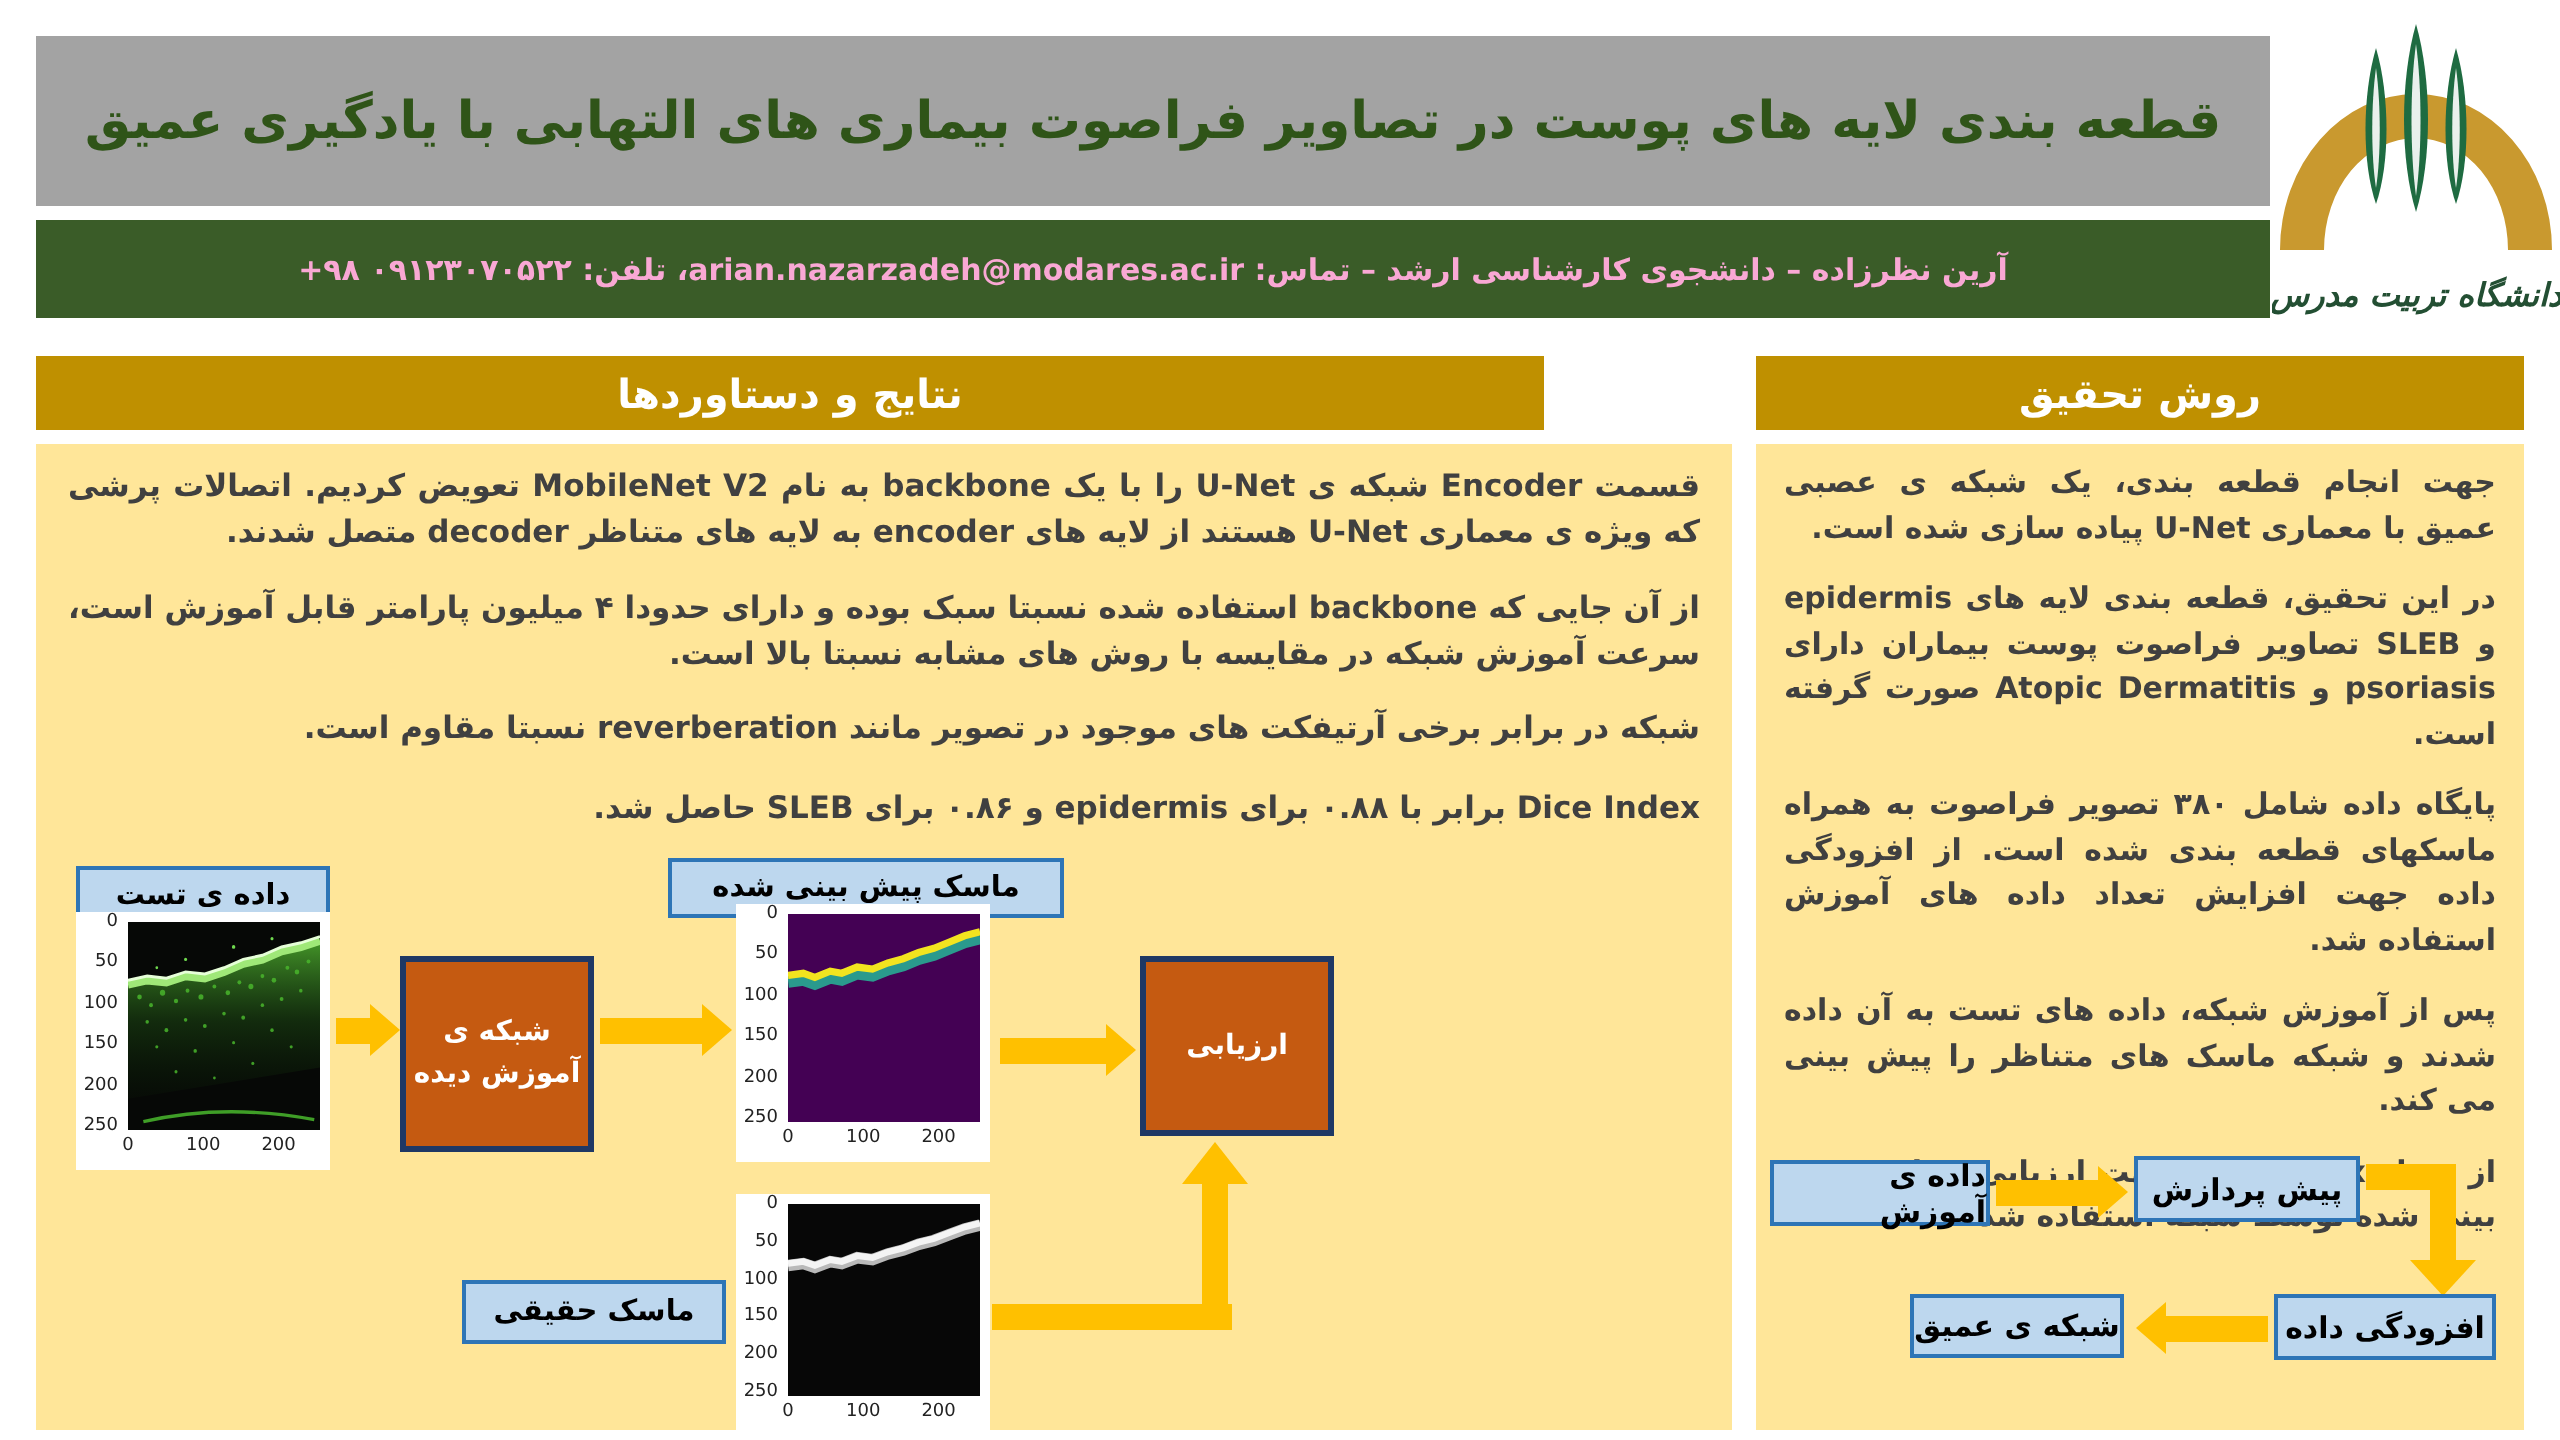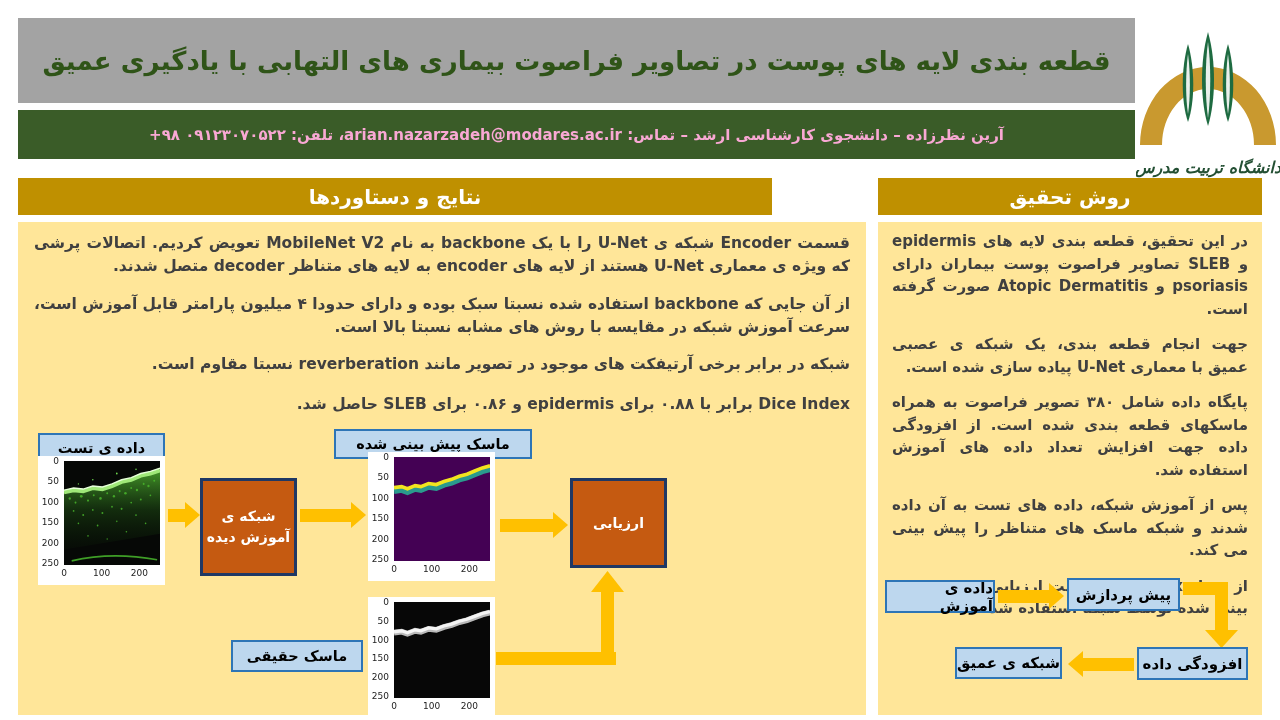--- a/index.html
+++ b/index.html
@@ -45,21 +45,21 @@
 <body>
 
 <div class="abs" id="title-bar">
   <span>قطعه بندی لایه های پوست در تصاویر فراصوت بیماری های التهابی با یادگیری عمیق</span>
 </div>
 
 <div class="abs" id="contact-bar">
   <span>آرین نظرزاده – دانشجوی کارشناسی ارشد – تماس: arian.nazarzadeh@modares.ac.ir، تلفن: ‎+۹۸ ۰۹۱۲۳۰۷۰۵۲۲</span>
 </div>
 
-<div class="abs" id="logo" style="left:1136px;top:20px;width:144px;height:172px;">
+<div class="abs" id="logo" style="left:1136px;top:0;width:144px;height:172px;">
   <svg width="144" height="172" viewBox="0 0 144 172">
 
     <path d="M4,125 A68,78 0 0 1 140,125 L118,125 A46,56 0 0 0 26,125 Z" fill="#C9992F"></path>
 
     <g fill="#1E6B41">
       <path d="M52,24 C45,48 45,82 52,102 C59,82 59,48 52,24 Z"></path>
       <path d="M72,12 C64,40 64,80 72,106 C80,80 80,40 72,12 Z"></path>
       <path d="M92,24 C85,48 85,82 92,102 C99,82 99,48 92,24 Z"></path>
     </g>
     <g fill="#ffffff" opacity="0.9">
@@ -82,22 +82,22 @@
 <div class="abs panel" id="met-panel"></div>
 
 <div class="abs txt" id="res-text">
   <p>قسمت Encoder شبکه ی U-Net را با یک backbone به نام MobileNet V2 تعویض کردیم. اتصالات پرشی که ویژه ی معماری U-Net هستند از لایه های encoder به لایه های متناظر decoder متصل شدند.</p>
   <p>از آن جایی که backbone استفاده شده نسبتا سبک بوده و دارای حدودا ۴ میلیون پارامتر قابل آموزش است، سرعت آموزش شبکه در مقایسه با روش های مشابه نسبتا بالا است.</p>
   <p>شبکه در برابر برخی آرتیفکت های موجود در تصویر مانند reverberation نسبتا مقاوم است.</p>
   <p>Dice Index برابر با ۰.۸۸ برای epidermis و ۰.۸۶ برای SLEB حاصل شد.</p>
 </div>
 
 <div class="abs txt" id="met-text">
+  <p>جهت انجام قطعه بندی، یک شبکه ی عصبی عمیق با معماری U-Net پیاده سازی شده است.</p>
   <p>در این تحقیق، قطعه بندی لایه های epidermis و SLEB تصاویر فراصوت پوست بیماران دارای psoriasis و Atopic Dermatitis صورت گرفته است.</p>
-  <p>جهت انجام قطعه بندی، یک شبکه ی عصبی عمیق با معماری U-Net پیاده سازی شده است.</p>
   <p>پایگاه داده شامل ۳۸۰ تصویر فراصوت به همراه ماسکهای قطعه بندی شده است. از افزودگی داده جهت افزایش تعداد داده های آموزش استفاده شد.</p>
   <p>پس از آموزش شبکه، داده های تست به آن داده شدند و شبکه ماسک های متناظر را پیش بینی می کند.</p>
   <p>از معیار Dice Index جهت ارزیابی تصاویر پیش بینی شده توسط شبکه استفاده شد.</p>
 </div>
 
 <div class="abs lbl" style="left:38px;top:433px;width:127px;height:30px;">
   <span>داده ی تست</span>
 </div>
 <div class="abs lbl" style="left:334px;top:429px;width:198px;height:30px;">
   <span>ماسک پیش بینی شده</span>

